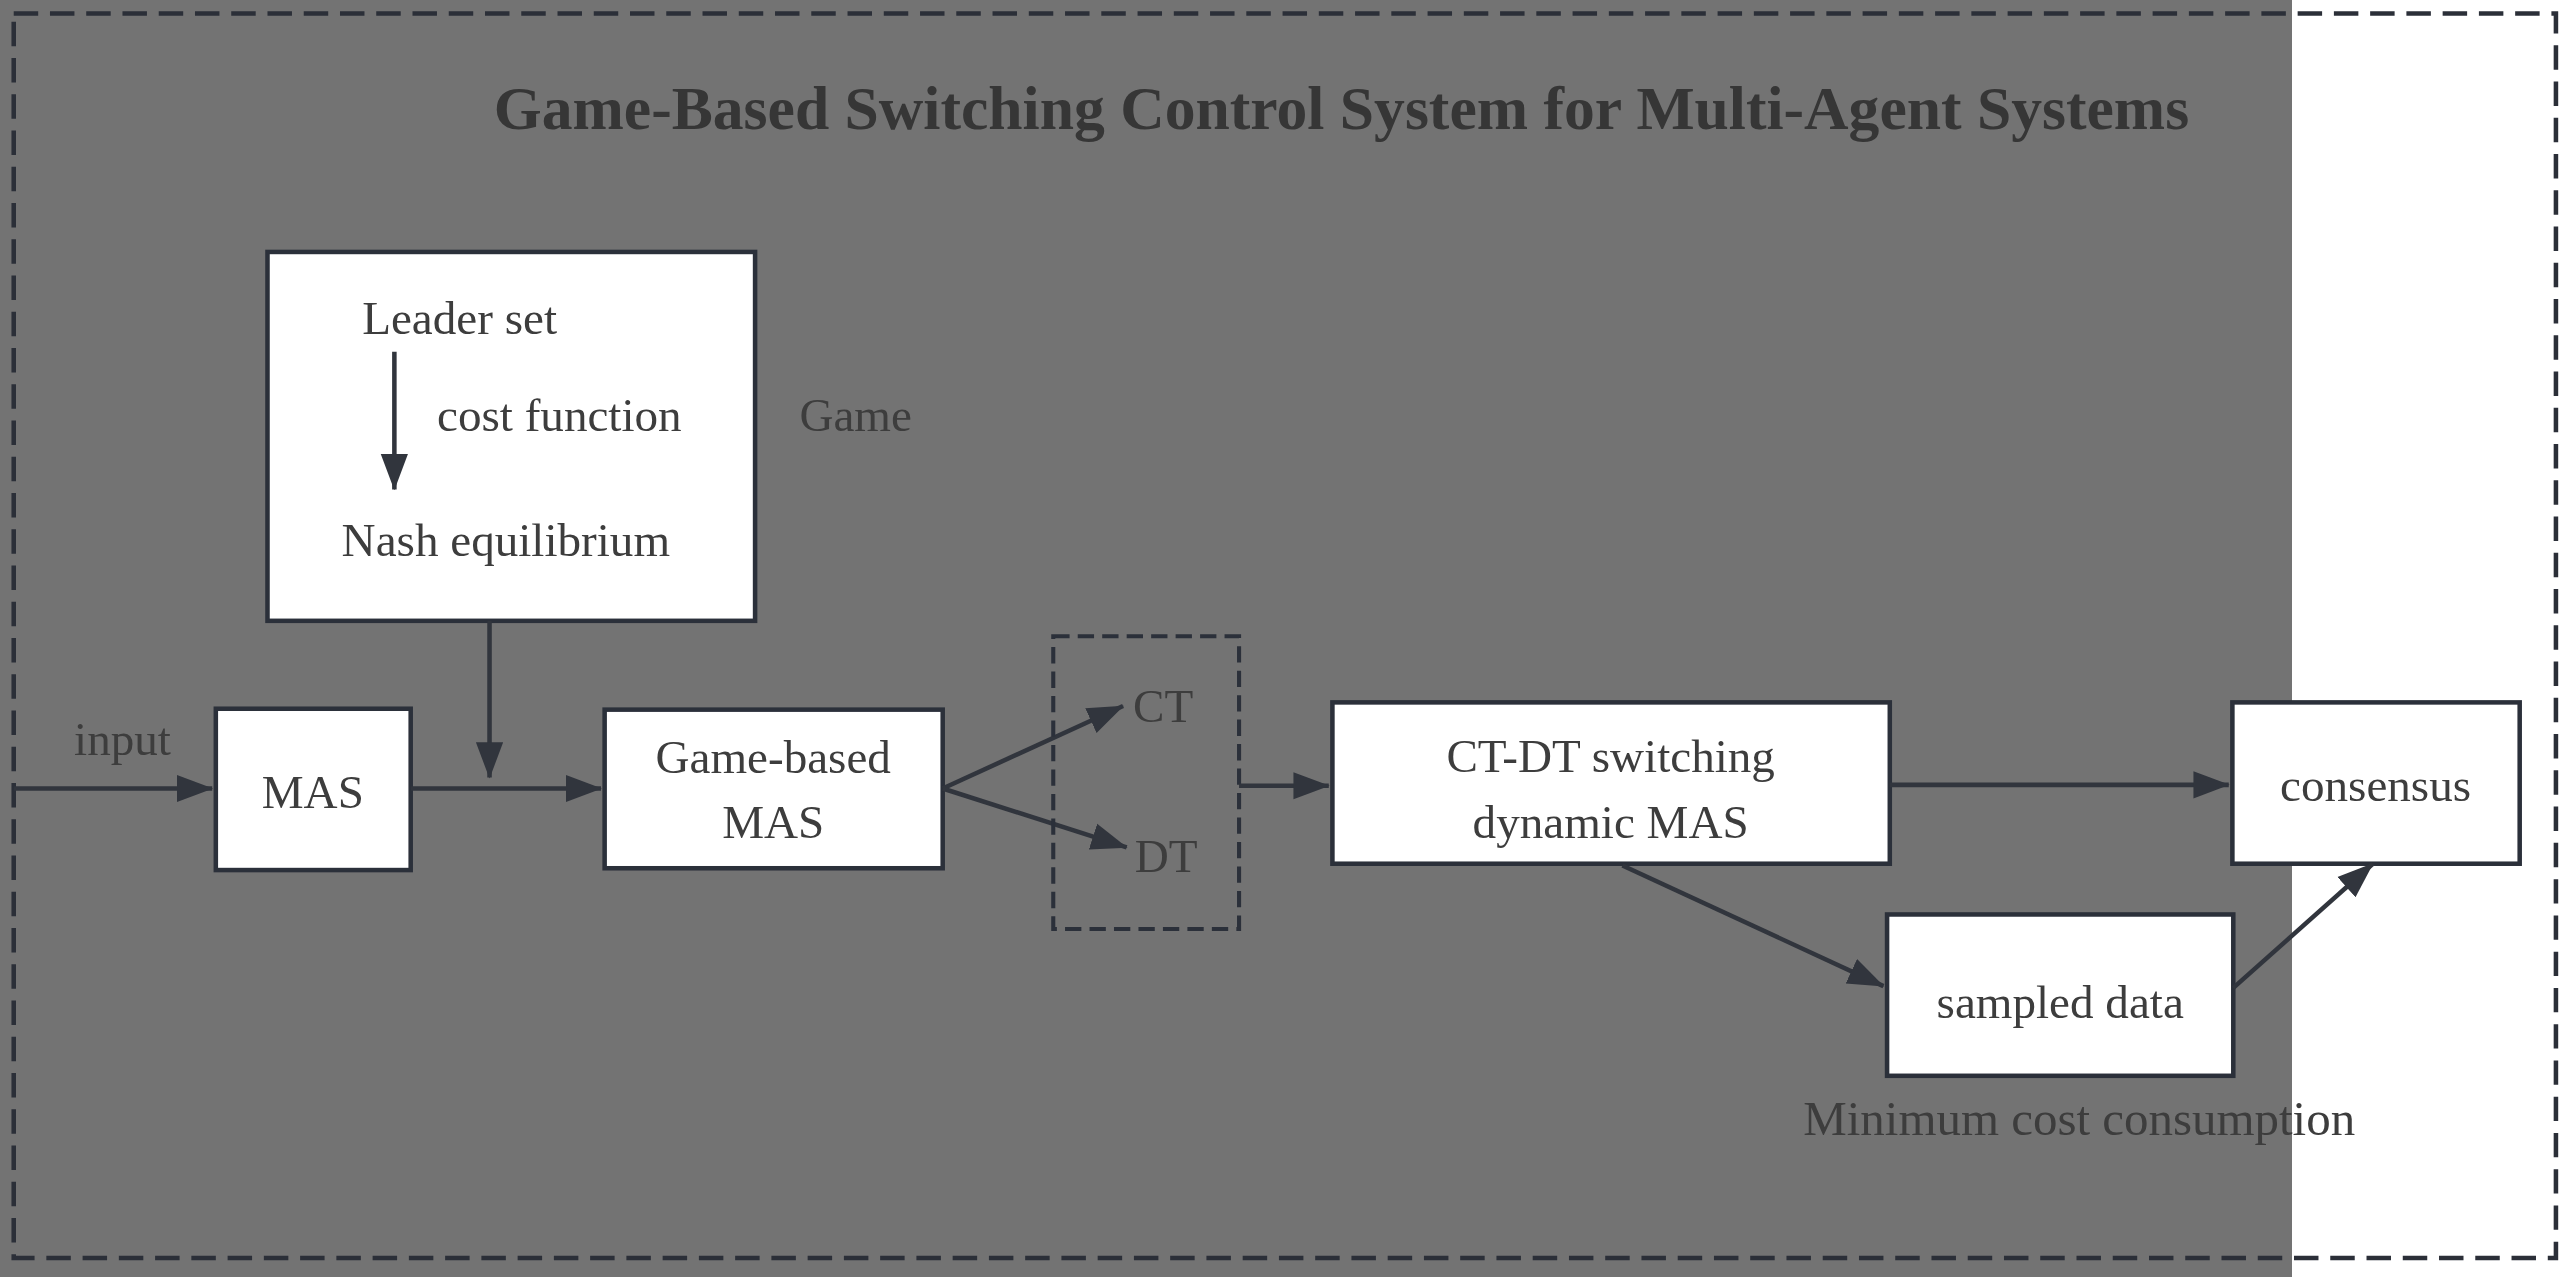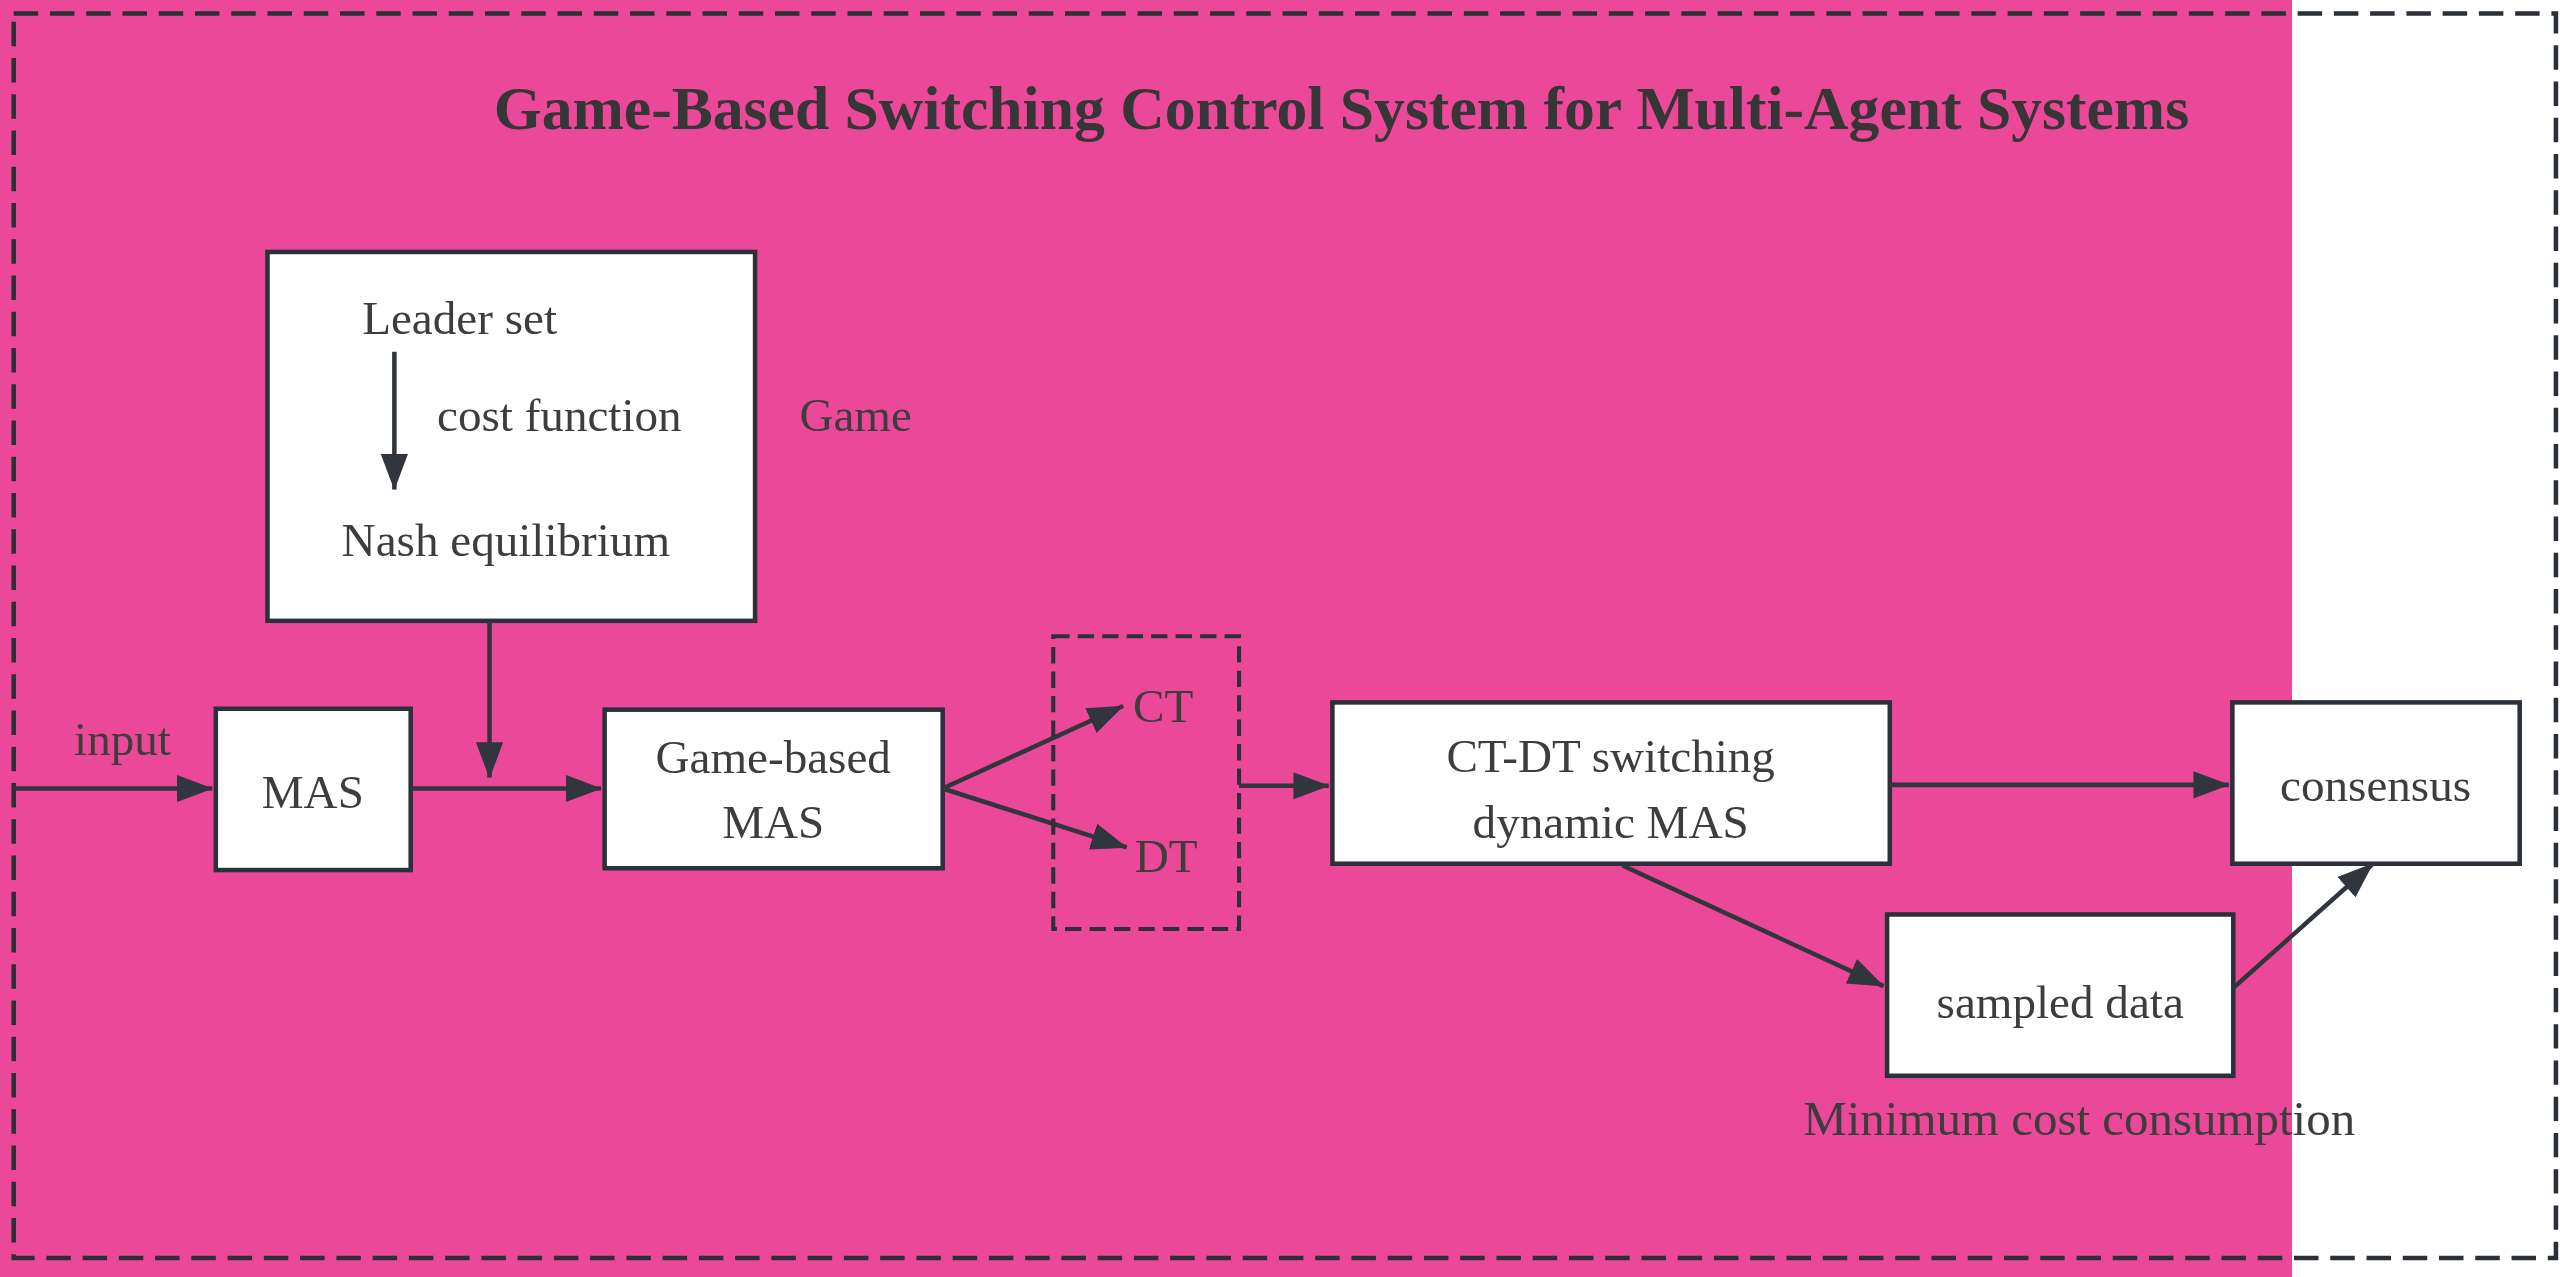--- a/index.html
+++ b/index.html
@@ -4,21 +4,21 @@
 <style>
   html, body {
     margin: 0;
     padding: 0;
     background: #ffffff;
   }
   .stage {
     position: relative;
     width: 2292px;
     height: 1277px;
-    background: #ec4899;
+    background: #737373;
     font-family: "Liberation Serif", "DejaVu Serif", serif;
   }
   svg { display: block; }
   .box {
     fill: #ffffff;
     stroke: #2b303a;
     stroke-width: 5;
   }
   .dashedbox {
     fill: none;

